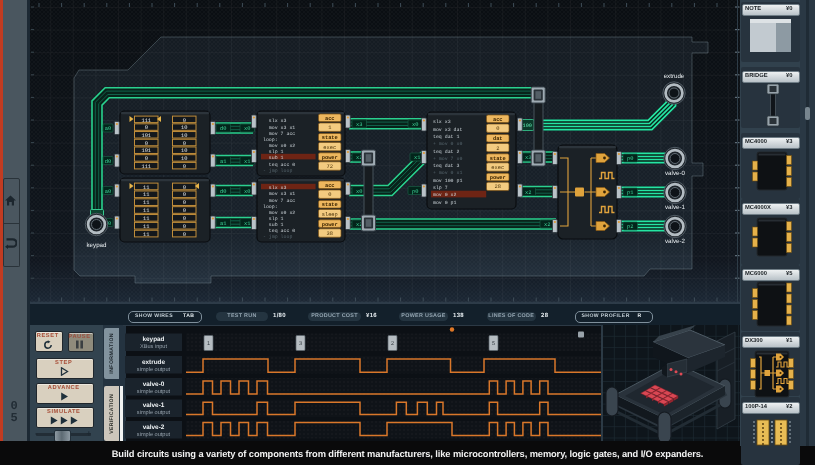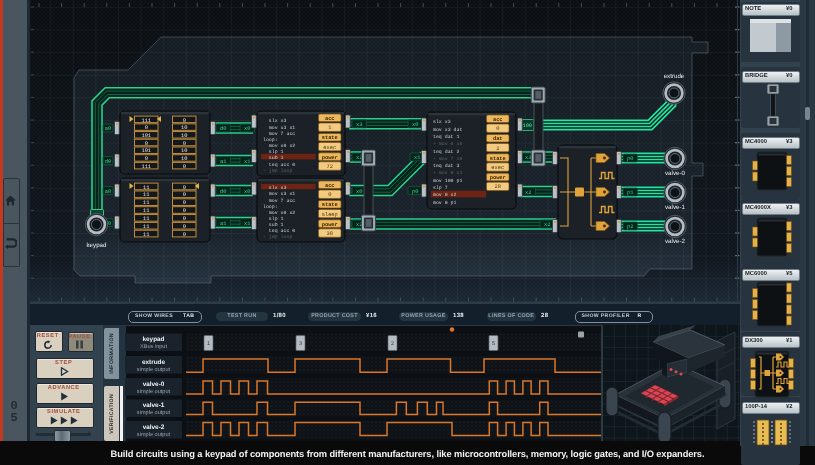--- a/index.html
+++ b/index.html
@@ -680,21 +680,21 @@
 <path d="M 43.2 70.89999999999999 l 4.5 -2.5 l 0 2.3 l -4.5 2.5 Z" fill="#96242e"></path>
 <path d="M 48.099999999999994 68.6 l 5.5 2.6 l -4.5 2.5 l -5.5 -2.6 Z" fill="#d84753" stroke="#7e1f28" stroke-width="0.5"></path>
 <path d="M 49.099999999999994 73.69999999999999 l 4.5 -2.5 l 0 2.3 l -4.5 2.5 Z" fill="#96242e"></path>
 <path d="M 54.0 71.39999999999999 l 5.5 2.6 l -4.5 2.5 l -5.5 -2.6 Z" fill="#d84753" stroke="#7e1f28" stroke-width="0.5"></path>
 <path d="M 55.0 76.49999999999999 l 4.5 -2.5 l 0 2.3 l -4.5 2.5 Z" fill="#96242e"></path>
 <path d="M 59.900000000000006 74.2 l 5.5 2.6 l -4.5 2.5 l -5.5 -2.6 Z" fill="#d84753" stroke="#7e1f28" stroke-width="0.5"></path>
 <path d="M 60.900000000000006 79.3 l 4.5 -2.5 l 0 2.3 l -4.5 2.5 Z" fill="#96242e"></path>
 </svg>
 <div class="abs" style="left:0;top:441px;width:740px;height:24px;background:#0a0a0b"></div>
 <div class="abs" style="left:740px;top:445.5px;width:75px;height:19.5px;background:#0a0a0b"></div>
-<div class="abs" style="left:0;top:448.5px;width:815px;text-align:center;font-size:9.3px;letter-spacing:-0.1px;font-weight:bold;color:#f2f2f2">Build circuits using a keypad of components from different manufacturers, like microcontrollers, memory, logic gates, and I/O expanders.</div>
+<div class="abs" style="left:0;top:448.5px;width:815px;text-align:center;font-size:9.3px;letter-spacing:-0.1px;font-weight:bold;color:#f2f2f2">Build circuits using a variety of components from different manufacturers, like microcontrollers, memory, logic gates, and I/O expanders.</div>
 <div class="abs" style="left:740px;top:0;width:75px;height:445.5px;background:#31414d"></div>
 <div class="abs" style="left:800px;top:0;width:15px;height:445.5px;background:#2a3844"></div>
 <div class="abs" style="left:805.5px;top:0;width:3.5px;height:445.5px;background:#1f2b35"></div>
 <div class="abs" style="left:805px;top:107px;width:4.5px;height:13px;background:#78868f;border-radius:2px"></div>
 <div class="abs" style="left:741px;top:2px;width:59px;height:60px;background:#27333e;border-radius:2px"></div>
 <div class="abs" style="left:742px;top:4px;width:56px;height:10px;background:linear-gradient(#eef1f2,#b9c2c8);border:1px solid #6f7d86;border-radius:2px"></div>
 <div class="abs" style="left:745px;top:5.8px;font-size:5.8px;font-weight:bold;color:#1b2125">NOTE</div>
 <div class="abs" style="left:786px;top:5.8px;font-size:5.8px;font-weight:bold;color:#1b2125">¥0</div>
 <div class="abs" style="left:741px;top:67px;width:59px;height:61px;background:#27333e;border-radius:2px"></div>
 <div class="abs" style="left:742px;top:71px;width:56px;height:10px;background:linear-gradient(#eef1f2,#b9c2c8);border:1px solid #6f7d86;border-radius:2px"></div>

